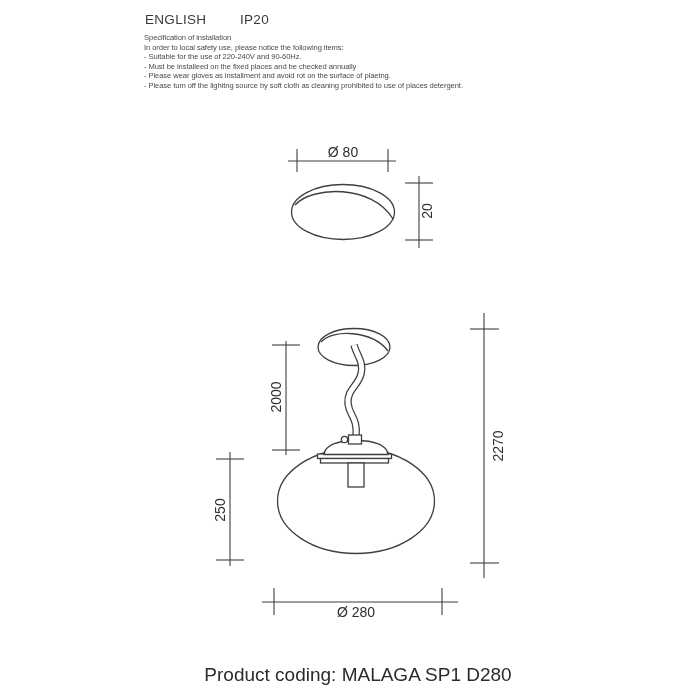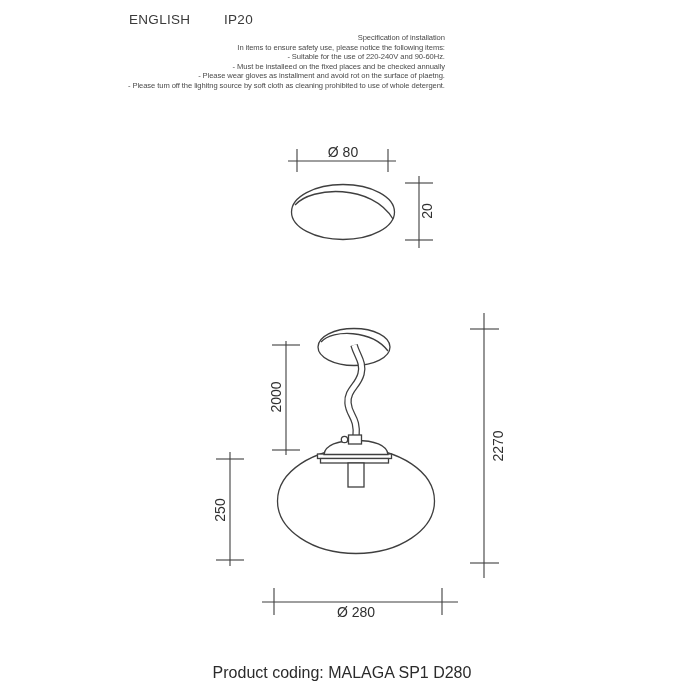--- a/index.html
+++ b/index.html
@@ -1,45 +1,45 @@
 <!DOCTYPE html>
 <html><head>
 <meta charset="utf-8">
 <style>
   html,body{margin:0;padding:0;background:#fff;}
   .page{position:relative;width:700px;height:700px;background:#ffffff;overflow:hidden;
         font-family:"Liberation Sans",sans-serif;color:#2e2e2e;}
-  .abs{position:absolute;}
+  .abs{position:absolute;margin-left:16px;}
   .hdr{font-size:13.5px;color:#3a3a3a;letter-spacing:0.3px;}
   .hdr-lang{left:129px;top:12px;}
   .hdr-ip{left:224px;top:12px;}
   .spec{left:128px;top:33px;font-size:7.6px;line-height:9.55px;letter-spacing:-0.08px;
-        white-space:nowrap;color:#4a4a4a;text-align:right;}
-  .footer{top:664px;left:0;width:684px;text-align:center;font-size:16px;color:#2b2b2b;}
+        white-space:nowrap;color:#4a4a4a;}
+  .footer{top:664px;left:0;width:684px;text-align:center;font-size:19px;color:#2b2b2b;}
   svg{position:absolute;left:0;top:0;}
   svg text{font-family:"Liberation Sans",sans-serif;fill:#2f2f2f;font-size:14px;}
   .ln{stroke:#3f3f3f;stroke-width:1.1;fill:none;}
   .shape{stroke:#3f3f3f;stroke-width:1.3;fill:#ffffff;}
   .shape-open{stroke:#3f3f3f;stroke-width:1.3;fill:none;}
 </style>
 </head>
 <body>
 
 <div class="page">
 
   <div class="abs hdr hdr-lang">ENGLISH</div>
   <div class="abs hdr hdr-ip">IP20</div>
 
   <div class="abs spec">
     <div>Specification of installation</div>
-    <div>In items to ensure safety use, please notice the following items:</div>
+    <div>In order to local safety use, please notice the following items:</div>
     <div>- Suitable for the use of 220-240V and 90-60Hz.</div>
     <div>- Must be installeed on the fixed places and be checked annually</div>
     <div>- Please wear gloves as installment and avoid rot on the surface of plaetng.</div>
-    <div>- Please tum off the lighitng source by soft cloth as cleaning prohibited to use of whole detergent.</div>
+    <div>- Please tum off the lighitng source by soft cloth as cleaning prohibited to use of places detergent.</div>
   </div>
 
   <svg width="700" height="700" viewBox="0 0 700 700">
 
     <g>
 
       <line class="ln" x1="288" y1="161" x2="396" y2="161"></line>
       <line class="ln" x1="297" y1="149" x2="297" y2="172"></line>
       <line class="ln" x1="388" y1="149" x2="388" y2="172"></line>
       <text x="343" y="157" text-anchor="middle">Ø 80</text>

